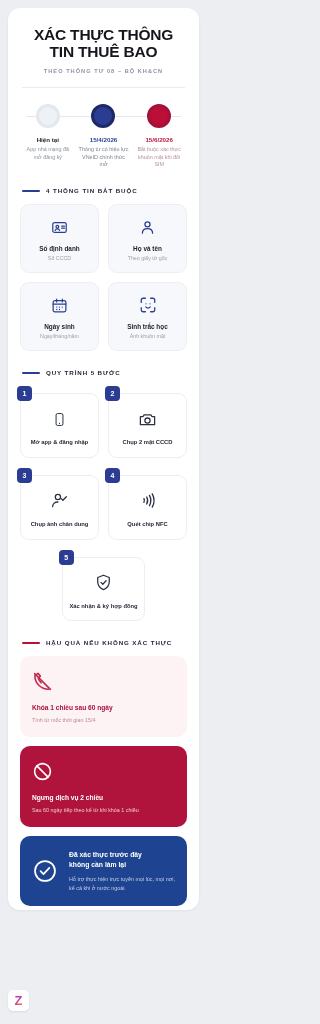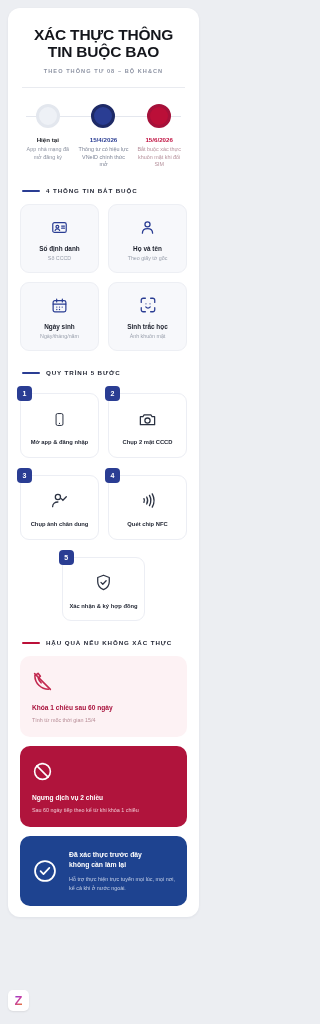--- a/index.html
+++ b/index.html
@@ -8,21 +8,21 @@
     background:#eceef2;
     font-family:"Liberation Sans", sans-serif;
     overflow:hidden;
   }
   .page { width:207px; height:1024px; position:relative; background:#eceef2; }
 
   .card-sheet {
     position:absolute; left:8px; top:8px; width:191px;
     background:#ffffff;
     border-radius:12px;
-    padding:14px 12px 11px 12px;
+    padding:14px 12px 4px 12px;
     box-shadow:0 1px 3px rgba(20,30,60,.06);
   }
 
   
   .hdr-title {
     text-align:center;
     font-weight:bold;
     font-size:15.5px;
     line-height:1.12;
     letter-spacing:-0.2px;
@@ -150,21 +150,21 @@
 </style>
 </head>
 <body>
 
 <div class="page">
   <div class="card-sheet">
 
     <div>
       <div class="hdr-title">
         <div>XÁC THỰC THÔNG</div>
-        <div>TIN BUỘC BAO</div>
+        <div>TIN THUÊ BAO</div>
       </div>
       <div class="hdr-sub">THEO THÔNG TƯ 08 – BỘ KH&amp;CN</div>
     </div>
 
     <div class="hr-soft"></div>
 
     <div>
       <div class="timeline">
         <div class="tl-line"></div>
         <div class="tl-dots">

